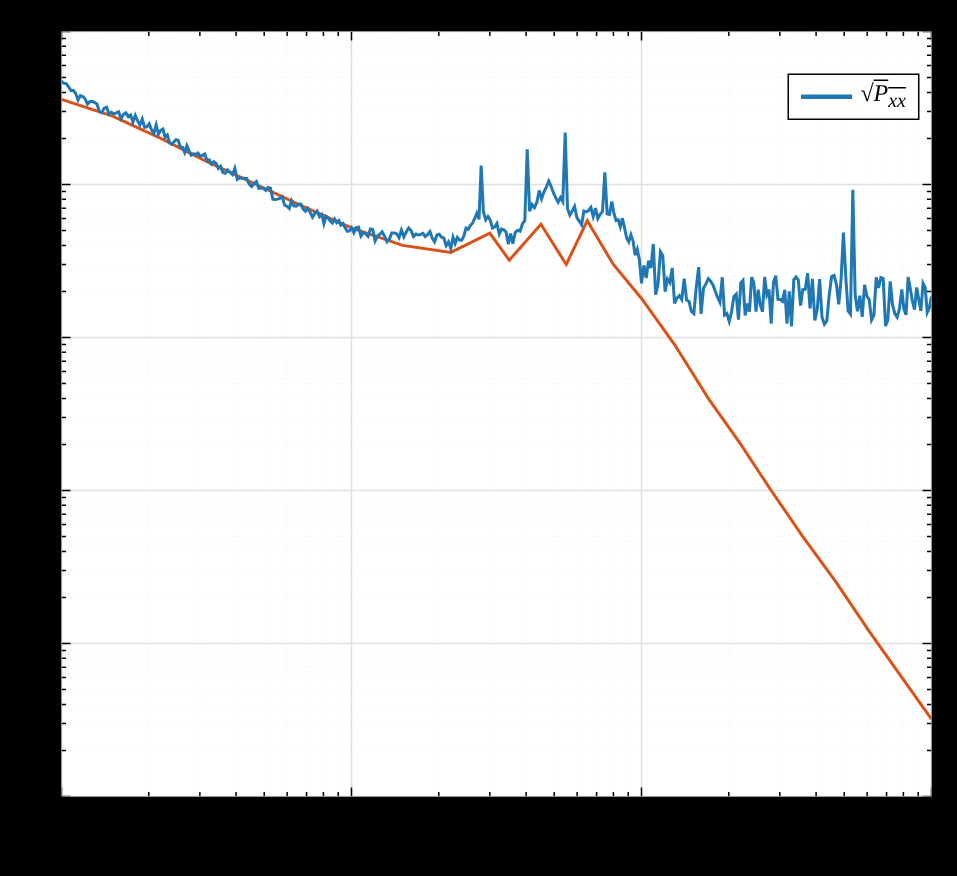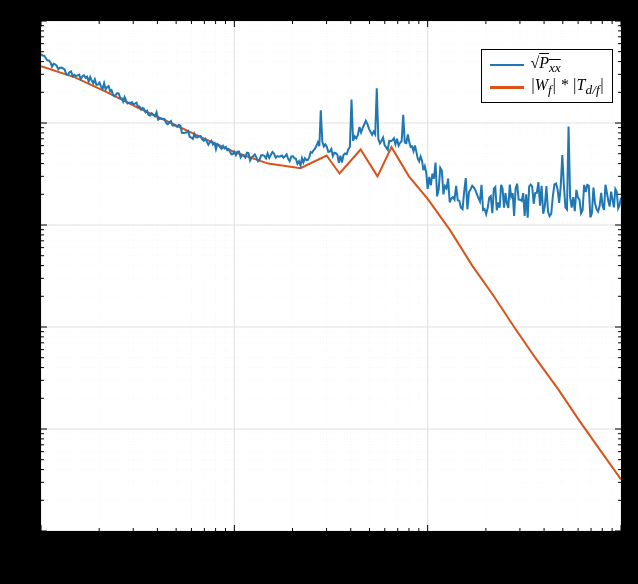--- a/index.html
+++ b/index.html
@@ -293,18 +293,14 @@
       </g>
     <path id="series-wf" class="series-wf" d="M0.00,45.26 L34.04,56.39 L66.20,71.29 L97.66,87.09 L129.94,102.00 L160.95,116.55 L193.33,130.97 L227.38,142.59 L259.54,147.26 L285.58,134.51 L298.52,152.47 L319.62,128.48 L336.47,155.33 L350.50,126.13 L367.93,155.33 L386.67,177.96 L408.70,208.67 L431.22,244.59 L452.87,275.29 L473.12,306.00 L494.22,336.71 L516.61,367.41 L538.50,399.92 L560.21,430.63 L580.00,458.47 "></path>
     <path id="series-pxx" class="series-pxx" d="M0.00,33.01 L1.57,34.50 L3.15,34.71 L4.72,36.94 L6.29,39.30 L7.87,39.39 L9.44,41.25 L11.01,45.71 L12.59,42.73 L14.16,43.32 L15.74,44.84 L17.31,48.36 L18.88,46.79 L20.46,46.56 L22.03,47.34 L23.64,48.39 L25.25,53.35 L26.86,54.08 L28.46,51.17 L30.07,50.45 L31.68,55.18 L33.29,53.81 L34.90,55.07 L36.51,54.31 L38.12,53.59 L39.73,58.13 L41.34,55.24 L42.94,54.27 L44.55,56.83 L46.10,55.61 L47.65,60.42 L49.19,55.98 L50.74,59.61 L52.28,62.36 L53.83,58.44 L55.38,63.83 L56.92,63.57 L58.47,61.48 L60.02,65.48 L61.56,67.96 L63.11,62.29 L64.66,68.45 L66.20,65.97 L67.65,65.05 L69.09,70.42 L70.54,69.05 L71.99,74.04 L73.43,75.12 L74.88,73.68 L76.33,72.17 L77.77,72.54 L79.22,77.00 L80.67,77.22 L82.11,80.57 L83.56,76.06 L85.00,79.39 L86.45,82.43 L87.96,81.59 L89.47,82.04 L90.97,81.08 L92.48,83.31 L93.99,82.59 L95.49,81.68 L97.00,86.04 L98.51,85.52 L100.02,88.46 L101.52,86.80 L103.03,87.87 L104.54,91.31 L106.04,89.78 L107.55,93.88 L109.15,94.56 L110.75,92.31 L112.35,93.78 L113.95,95.34 L115.55,91.17 L117.15,98.57 L118.75,97.55 L120.34,97.80 L121.94,97.85 L123.54,98.12 L125.14,101.81 L126.74,103.31 L128.34,101.38 L129.94,100.04 L131.50,104.54 L133.07,104.41 L134.63,104.54 L136.19,105.92 L137.76,103.97 L139.32,104.44 L140.88,111.75 L142.45,111.97 L144.01,111.75 L145.58,111.25 L147.14,110.05 L148.70,115.72 L150.27,116.50 L151.83,117.95 L153.38,112.86 L154.93,116.23 L156.48,116.46 L158.03,115.16 L159.58,115.08 L161.14,118.43 L162.69,119.88 L164.24,117.85 L165.79,120.63 L167.34,123.77 L168.89,121.29 L170.44,119.78 L171.99,123.52 L173.54,122.12 L174.95,128.16 L176.37,123.19 L177.78,124.20 L179.20,126.35 L180.61,127.73 L182.02,124.96 L183.44,127.42 L184.85,126.05 L186.26,129.10 L187.68,128.06 L189.09,130.90 L190.51,133.29 L191.92,133.01 L193.33,130.81 L194.91,134.13 L196.48,130.75 L198.05,130.51 L199.63,136.37 L201.20,134.19 L202.77,134.80 L204.35,136.57 L205.92,131.68 L207.49,131.99 L209.07,139.54 L210.64,136.34 L212.22,135.18 L213.79,133.48 L215.36,136.39 L216.97,140.20 L218.58,138.41 L220.19,134.30 L221.80,134.30 L223.41,134.86 L225.02,137.41 L226.62,132.39 L228.23,136.98 L229.84,133.71 L231.45,130.96 L233.06,132.73 L234.67,136.68 L236.28,135.05 L237.89,135.65 L239.43,135.24 L240.98,134.56 L242.53,136.69 L244.07,135.39 L245.62,133.41 L247.16,137.73 L248.71,140.15 L250.26,135.66 L251.80,135.13 L253.35,137.15 L254.90,137.68 L256.44,142.79 L257.99,140.25 L259.54,144.65 L260.98,137.20 L262.43,141.37 L263.87,137.29 L265.32,138.99 L266.77,139.07 L268.21,136.39 L269.66,131.14 L271.11,131.81 L272.55,129.30 L274.00,127.79 L275.44,124.81 L276.89,121.20 L278.34,125.23 L279.78,89.35 L281.29,120.30 L282.80,125.51 L284.31,123.33 L285.81,125.77 L287.32,131.01 L288.83,130.43 L290.33,127.96 L291.84,135.01 L293.35,131.70 L294.86,132.20 L296.36,133.64 L297.87,141.71 L299.38,134.66 L300.89,141.52 L302.48,133.96 L304.08,132.49 L305.68,133.19 L307.28,128.30 L308.88,125.98 L310.48,78.46 L312.08,119.82 L313.68,115.33 L315.28,117.39 L316.88,113.98 L318.48,105.98 L320.07,111.50 L321.67,106.87 L323.27,103.53 L324.84,99.68 L326.40,103.20 L327.96,107.59 L329.53,110.92 L331.09,113.76 L332.65,110.59 L334.22,113.40 L335.78,67.33 L337.35,118.17 L338.91,122.35 L340.47,119.73 L342.04,116.62 L343.60,124.05 L345.16,126.38 L346.71,128.85 L348.27,119.72 L349.82,120.22 L351.37,119.34 L352.92,117.27 L354.47,123.36 L356.02,117.74 L357.57,124.74 L359.12,121.89 L360.67,120.01 L362.22,93.87 L363.77,121.55 L365.32,122.08 L366.87,113.37 L368.29,121.33 L369.70,126.03 L371.12,125.45 L372.53,130.20 L373.94,124.48 L375.36,130.88 L376.77,137.69 L378.18,140.28 L379.60,135.46 L381.01,139.58 L382.43,149.12 L383.84,145.13 L385.25,151.90 L386.67,167.85 L388.24,155.93 L389.81,164.30 L391.39,152.74 L392.96,157.71 L394.53,141.65 L396.11,175.40 L397.68,168.50 L399.25,146.84 L400.83,149.54 L402.40,173.41 L403.98,165.01 L405.55,167.41 L407.12,157.59 L408.70,181.27 L410.30,177.69 L411.91,176.10 L413.52,178.60 L415.13,164.80 L416.74,179.10 L418.35,179.97 L419.96,186.69 L421.57,188.13 L423.18,170.52 L424.78,157.11 L426.39,188.32 L428.00,171.07 L429.61,168.26 L431.22,164.80 L432.77,166.45 L434.31,168.99 L435.86,173.20 L437.41,177.19 L438.95,180.43 L440.50,163.83 L442.04,189.01 L443.59,187.97 L445.14,193.23 L446.68,187.03 L448.23,176.76 L449.78,175.10 L451.32,192.07 L452.87,167.62 L454.31,165.99 L455.76,189.28 L457.21,181.39 L458.65,186.74 L460.10,163.77 L461.55,167.48 L462.99,186.74 L464.44,172.07 L465.89,182.42 L467.33,186.82 L468.78,163.59 L470.22,175.61 L471.67,172.12 L473.12,194.85 L474.62,167.54 L476.13,162.72 L477.64,178.51 L479.15,178.66 L480.65,179.82 L482.16,172.16 L483.67,194.82 L485.18,173.20 L486.68,196.64 L488.19,165.45 L489.70,163.68 L491.20,165.67 L492.71,182.77 L494.22,172.11 L495.82,171.84 L497.42,161.23 L499.02,184.67 L500.61,164.93 L502.21,192.69 L503.81,185.41 L505.41,165.04 L507.01,190.51 L508.61,195.17 L510.21,193.00 L511.81,175.53 L513.41,163.35 L515.01,162.54 L516.61,168.56 L518.17,181.84 L519.73,165.15 L521.30,134.03 L522.86,163.98 L524.42,186.32 L525.99,188.41 L527.55,105.60 L529.12,175.85 L530.68,186.55 L532.24,176.11 L533.81,190.25 L535.37,168.91 L536.93,176.35 L538.50,178.94 L540.05,192.38 L541.60,189.29 L543.15,163.85 L544.70,171.03 L546.25,164.01 L547.80,164.71 L549.35,196.38 L550.90,192.36 L552.45,166.64 L554.00,182.14 L555.56,188.06 L557.11,190.47 L558.66,184.84 L560.21,171.95 L561.62,185.26 L563.04,188.88 L564.45,163.76 L565.86,171.48 L567.28,179.76 L568.69,185.40 L570.10,170.67 L571.52,178.65 L572.93,186.30 L574.35,167.96 L575.76,170.68 L577.17,187.28 L578.59,184.18 L580.00,176.67 "></path>
   </svg>
 
   <div class="legend-box">
     <div class="legend-row">
       <span class="legend-swatch" id="sw0" style="background: rgb(31, 119, 180);"></span>
       <span id="ll0">√<span style="text-decoration:overline;">P<sub>xx</sub></span></span>
     </div>
-    <div class="legend-row">
-      <span class="legend-swatch" id="sw1" style="background: rgb(217, 83, 25);"></span>
-      <span id="ll1">|W<sub>f</sub>| * |T<sub>d/f</sub>|</span>
-    </div>
   </div>
 </div>
 
 </body></html>

